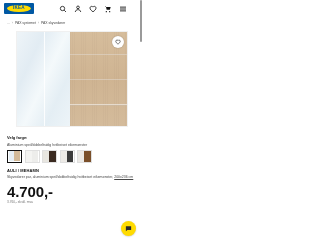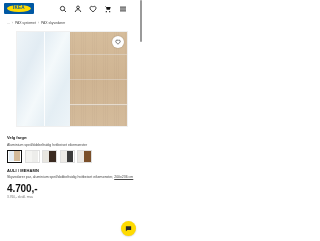--- a/index.html
+++ b/index.html
@@ -210,21 +210,21 @@
     font-size: 3.5px;
     color: #484848;
     line-height: 1.45;
   }
   .prod-dim {
     color: #484848;
     text-decoration: underline;
   }
   .price {
     margin-top: 4px;
-    font-size: 10px;
+    font-size: 15px;
     font-weight: bold;
     color: #111111;
     line-height: 1;
     letter-spacing: -0.1px;
   }
   .price-sub {
     margin-top: 2px;
     font-size: 3.2px;
     color: #767676;
     line-height: 1.2;

